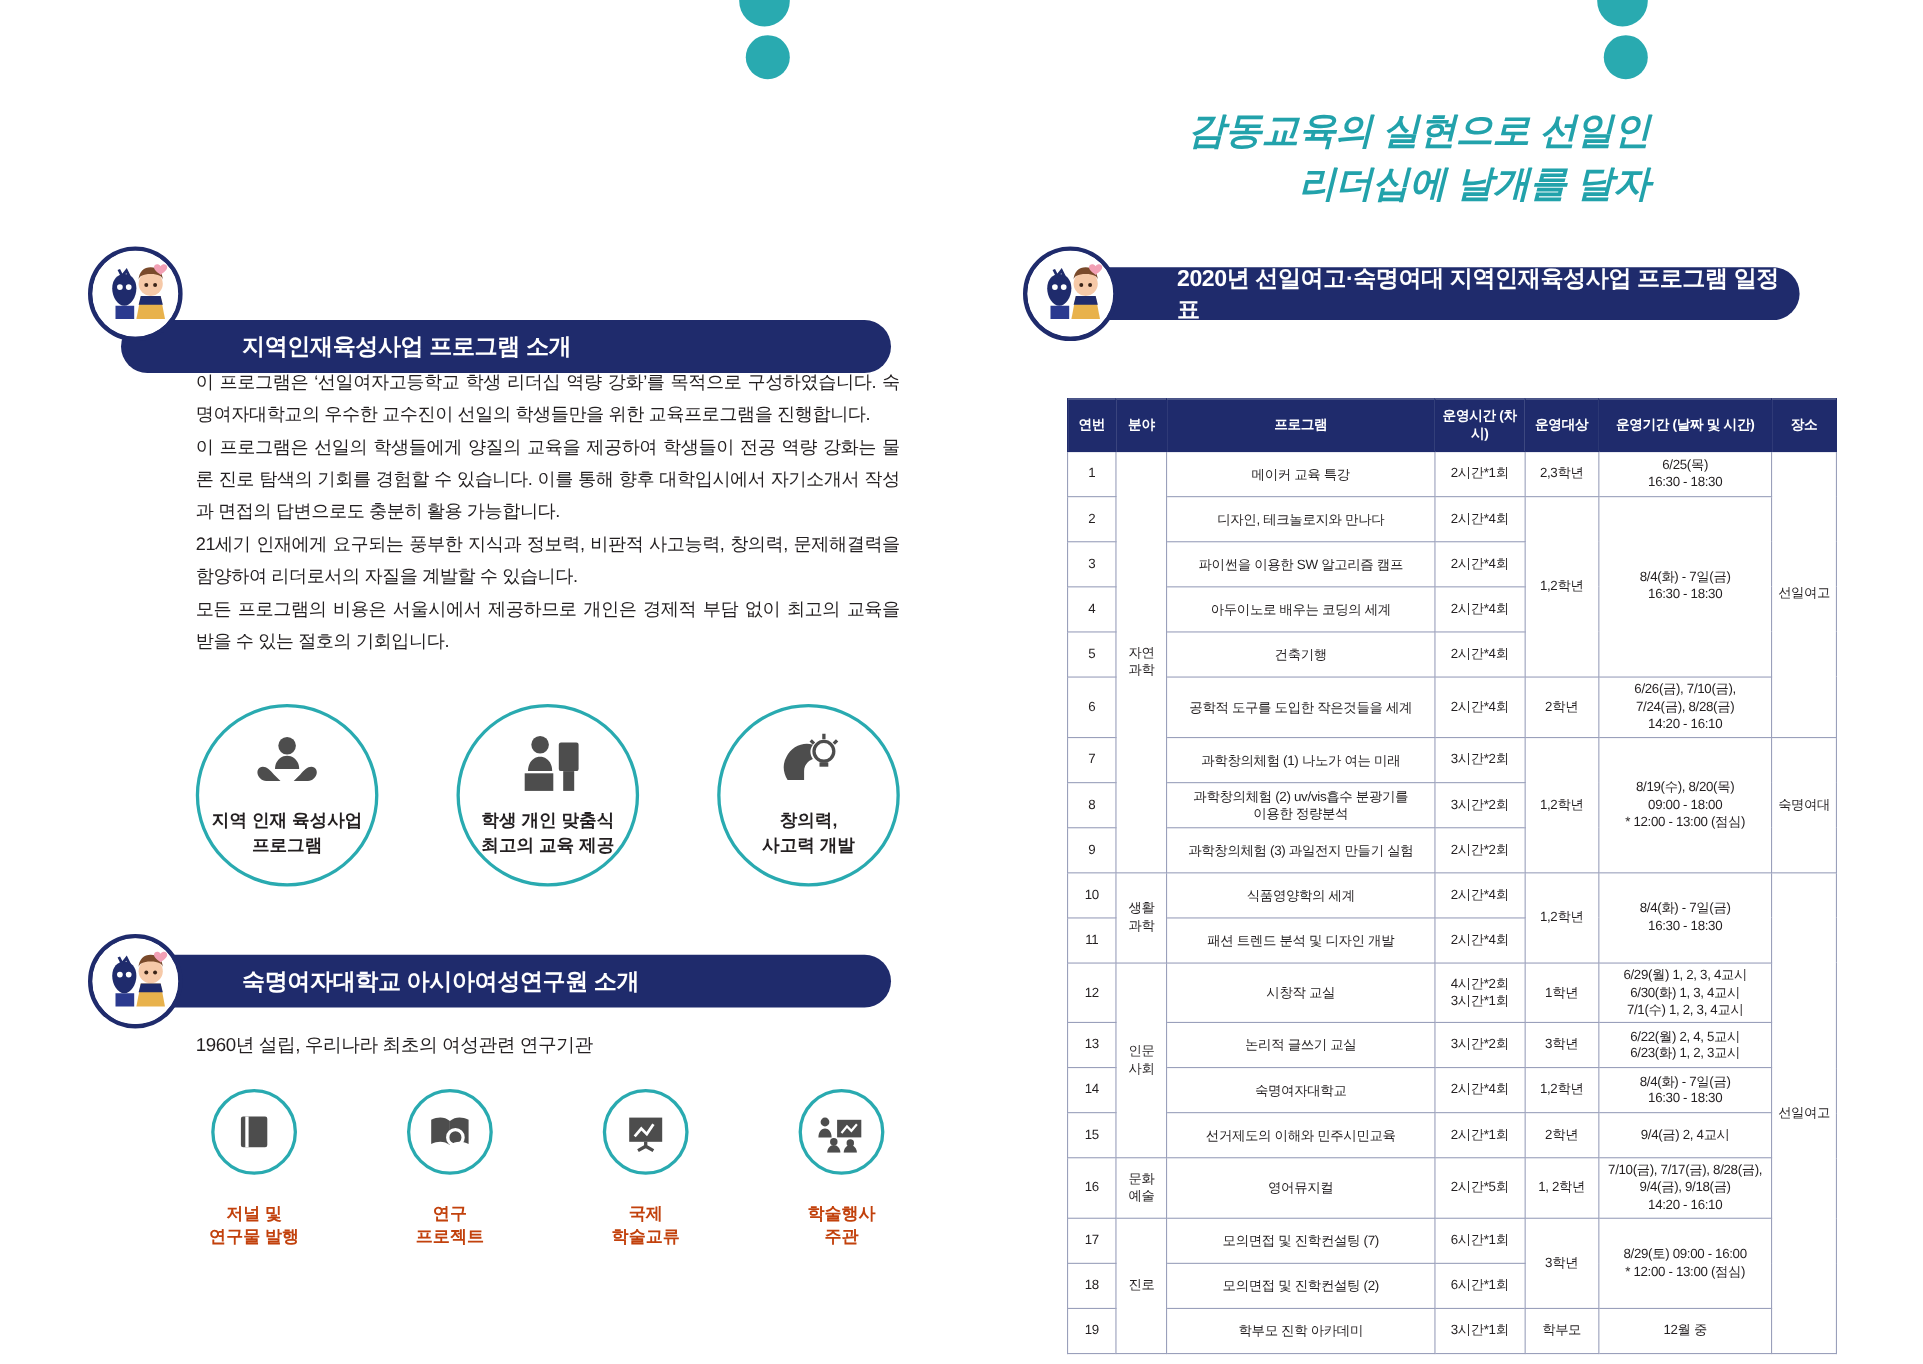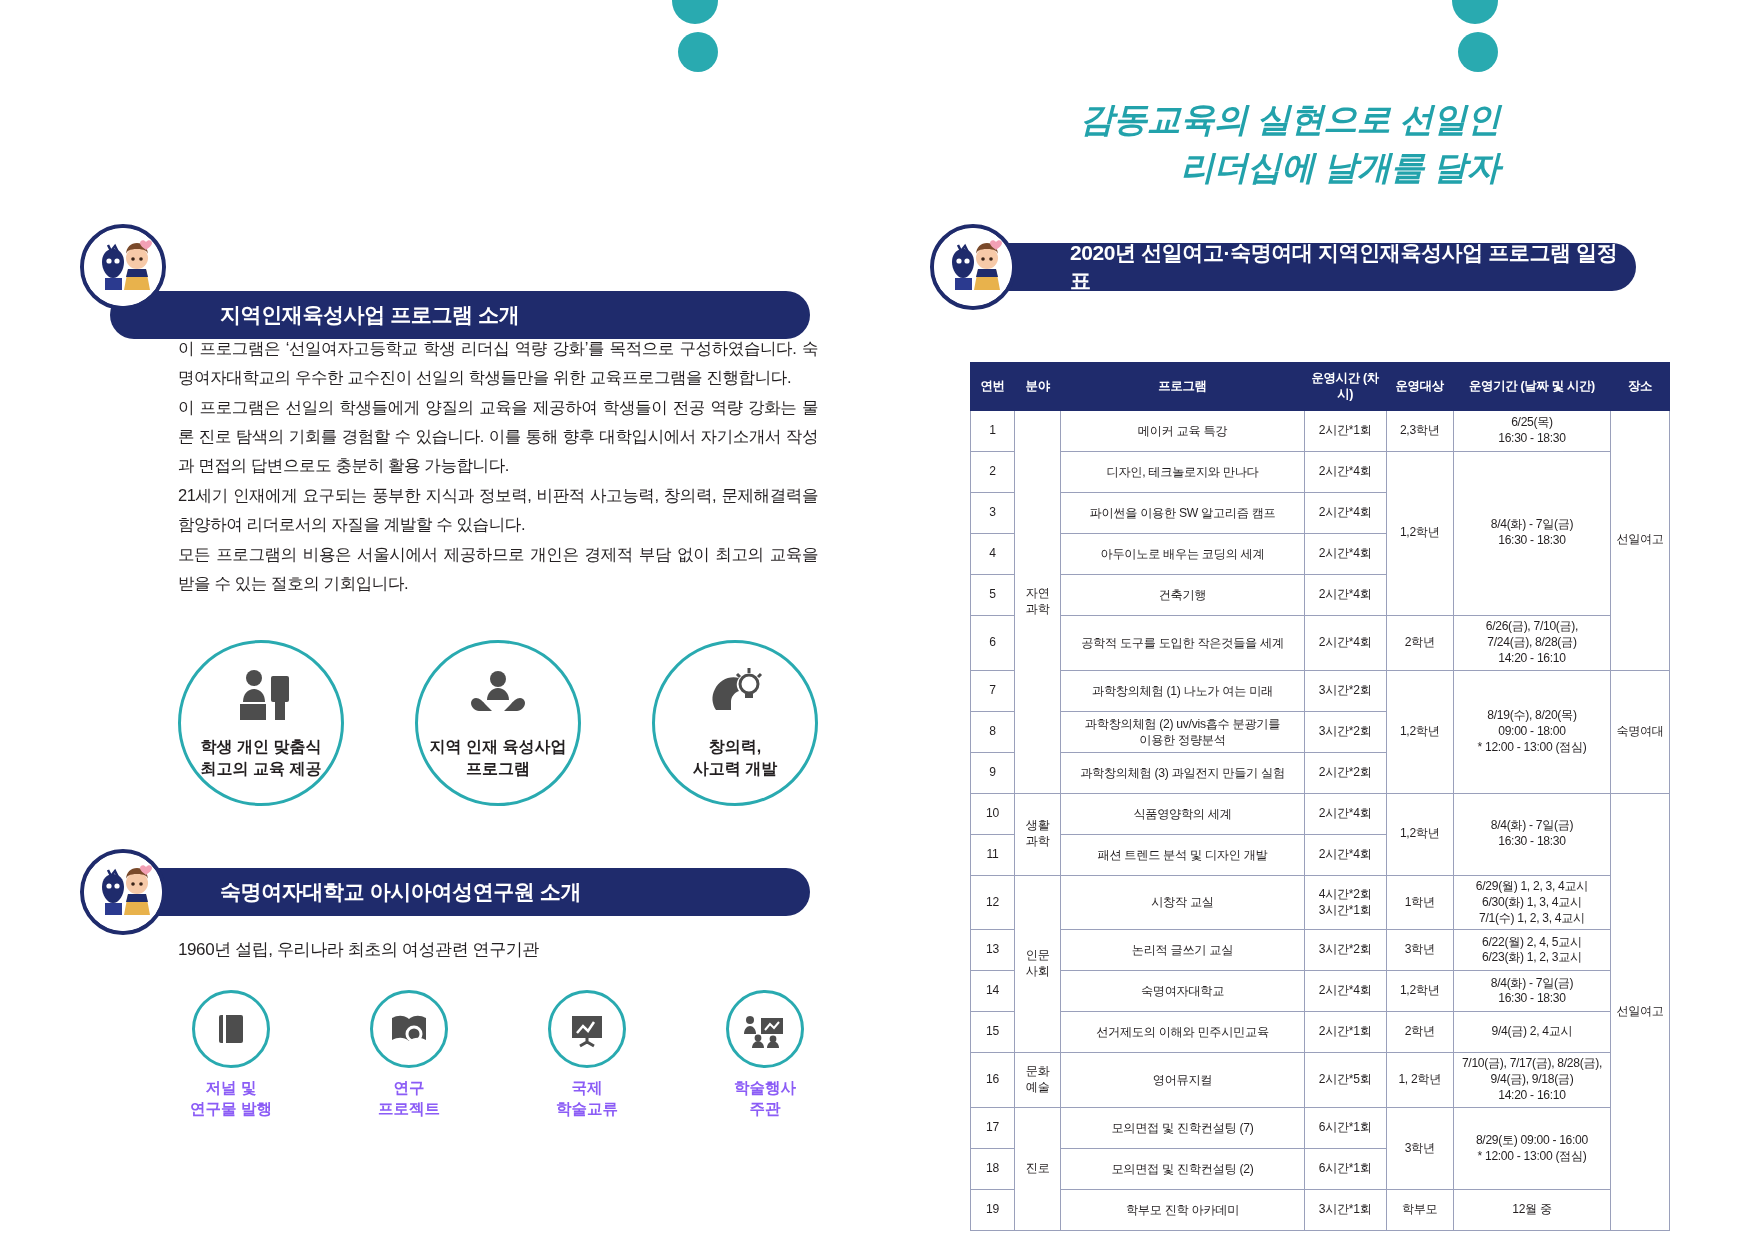--- a/index.html
+++ b/index.html
@@ -152,27 +152,27 @@
     width: 78px;
     height: 78px;
     border-radius: 50%;
     border: 3px solid #29aab0;
     box-sizing: border-box;
     display: flex;
     align-items: center;
     justify-content: center;
   }
   .circ-s .cap {
-    margin-top: 10px;
+    margin-top: 26px;
     font-size: 15.5px;
     font-weight: bold;
     line-height: 1.35;
     text-align: center;
     white-space: pre-line;
-    color: #8b5cf6;
+    color: #c2410c;
   }
 
   
   .table-wrap {
     position: absolute;
     left: 950px;
     top: 362px;
     width: 700px;
     margin-left: 20px;
   }
@@ -237,41 +237,41 @@
 
   <div class="body-text">이 프로그램은 ‘선일여자고등학교 학생 리더십 역량 강화’를 목적으로 구성하였습니다. 숙명여자대학교의 우수한 교수진이 선일의 학생들만을 위한 교육프로그램을 진행합니다.
 이 프로그램은 선일의 학생들에게 양질의 교육을 제공하여 학생들이 전공 역량 강화는 물론 진로 탐색의 기회를 경험할 수 있습니다. 이를 통해 향후 대학입시에서 자기소개서 작성과 면접의 답변으로도 충분히 활용 가능합니다.
 21세기 인재에게 요구되는 풍부한 지식과 정보력, 비판적 사고능력, 창의력, 문제해결력을 함양하여 리더로서의 자질을 계발할 수 있습니다.
 모든 프로그램의 비용은 서울시에서 제공하므로 개인은 경제적 부담 없이 최고의 교육을 받을 수 있는 절호의 기회입니다.</div>
 
   <div class="circles3">
     <div class="circ">
       <span>
         <svg width="62" height="56" viewBox="0 0 62 56">
+          <circle cx="31" cy="13" r="8" fill="#4d4d4d"></circle>
+          <path d="M20 34c0-7 5-12 11-12s11 5 11 12z" fill="#4d4d4d"></path>
+          <path d="M6 33c4-3 9 1 13 6l6 6H12C8 45 4 41 4 37c0-2 1-3 2-4z" fill="#4d4d4d"></path>
+          <path d="M56 33c-4-3-9 1-13 6l-6 6h13c4 0 8-4 8-8 0-2-1-3-2-4z" fill="#4d4d4d"></path>
+        </svg>
+      </span>
+      <div class="cap">지역 인재 육성사업
+프로그램</div>
+    </div>
+    <div class="circ">
+      <span>
+        <svg width="62" height="56" viewBox="0 0 62 56">
           <circle cx="24" cy="12" r="8" fill="#4d4d4d"></circle>
           <path d="M13 36c0-8 5-13 11-13s11 5 11 13z" fill="#4d4d4d"></path>
           <rect x="10" y="38" width="26" height="16" fill="#4d4d4d"></rect>
           <rect x="41" y="10" width="18" height="26" rx="2" fill="#4d4d4d"></rect>
           <rect x="45" y="36" width="10" height="18" fill="#4d4d4d"></rect>
         </svg>
       </span>
       <div class="cap">학생 개인 맞춤식
 최고의 교육 제공</div>
-    </div>
-    <div class="circ">
-      <span>
-        <svg width="62" height="56" viewBox="0 0 62 56">
-          <circle cx="31" cy="13" r="8" fill="#4d4d4d"></circle>
-          <path d="M20 34c0-7 5-12 11-12s11 5 11 12z" fill="#4d4d4d"></path>
-          <path d="M6 33c4-3 9 1 13 6l6 6H12C8 45 4 41 4 37c0-2 1-3 2-4z" fill="#4d4d4d"></path>
-          <path d="M56 33c-4-3-9 1-13 6l-6 6h13c4 0 8-4 8-8 0-2-1-3-2-4z" fill="#4d4d4d"></path>
-        </svg>
-      </span>
-      <div class="cap">지역 인재 육성사업
-프로그램</div>
     </div>
     <div class="circ">
       <span>
         <svg width="62" height="56" viewBox="0 0 62 56">
           <path d="M12 44c-4-6-5-14-1-21C15 14 26 9 35 12c-3 4-3 9 0 13-5 2-8 6-8 11v8H12z" fill="#4d4d4d"></path>
           <circle cx="45" cy="18" r="9" fill="none" stroke="#4d4d4d" stroke-width="3"></circle>
           <rect x="41" y="28" width="8" height="4" fill="#4d4d4d"></rect>
           <path d="M45 2v5M57 8l-3 3M33 8l3 3" stroke="#4d4d4d" stroke-width="3"></path>
         </svg>
       </span>

